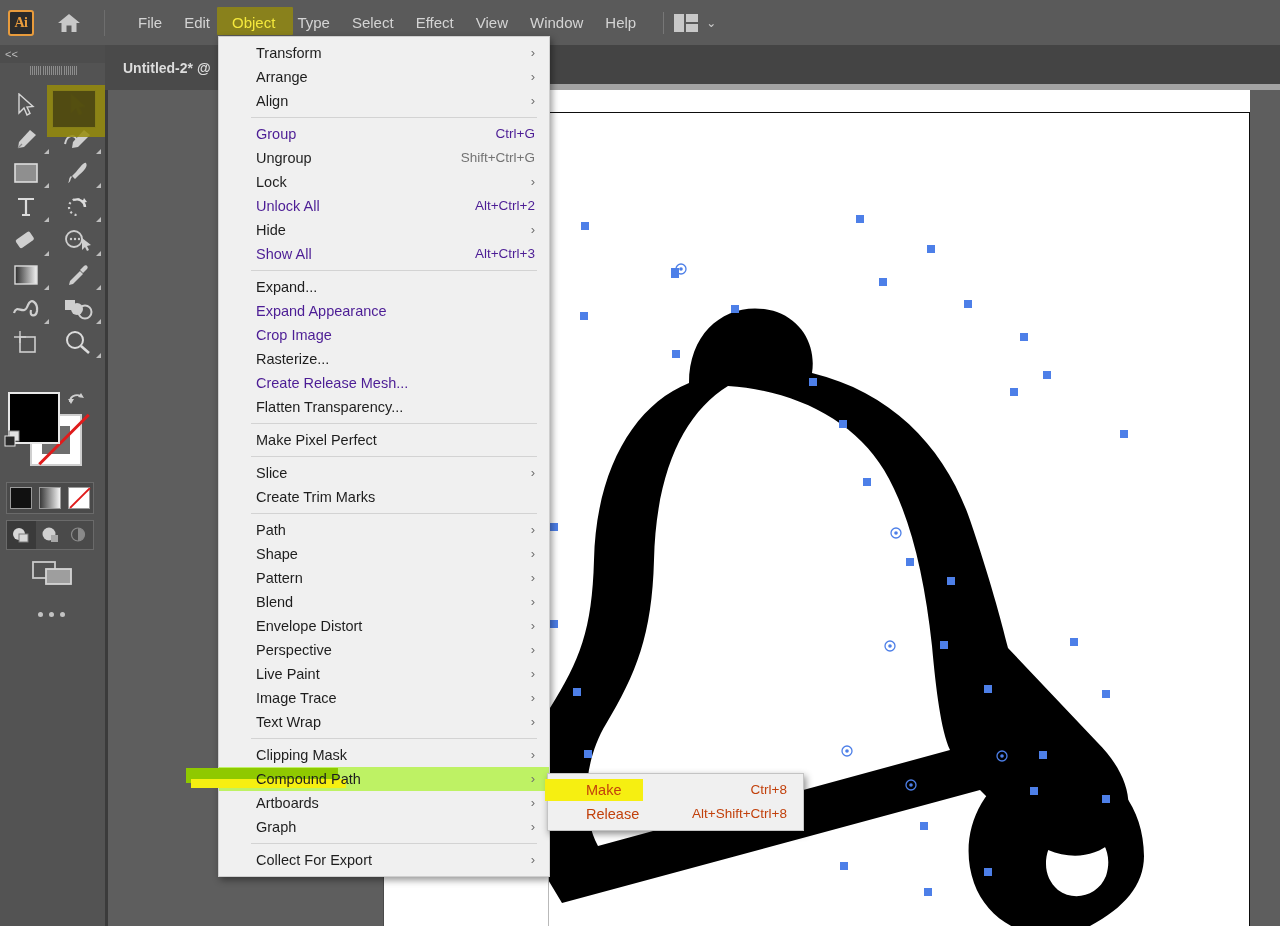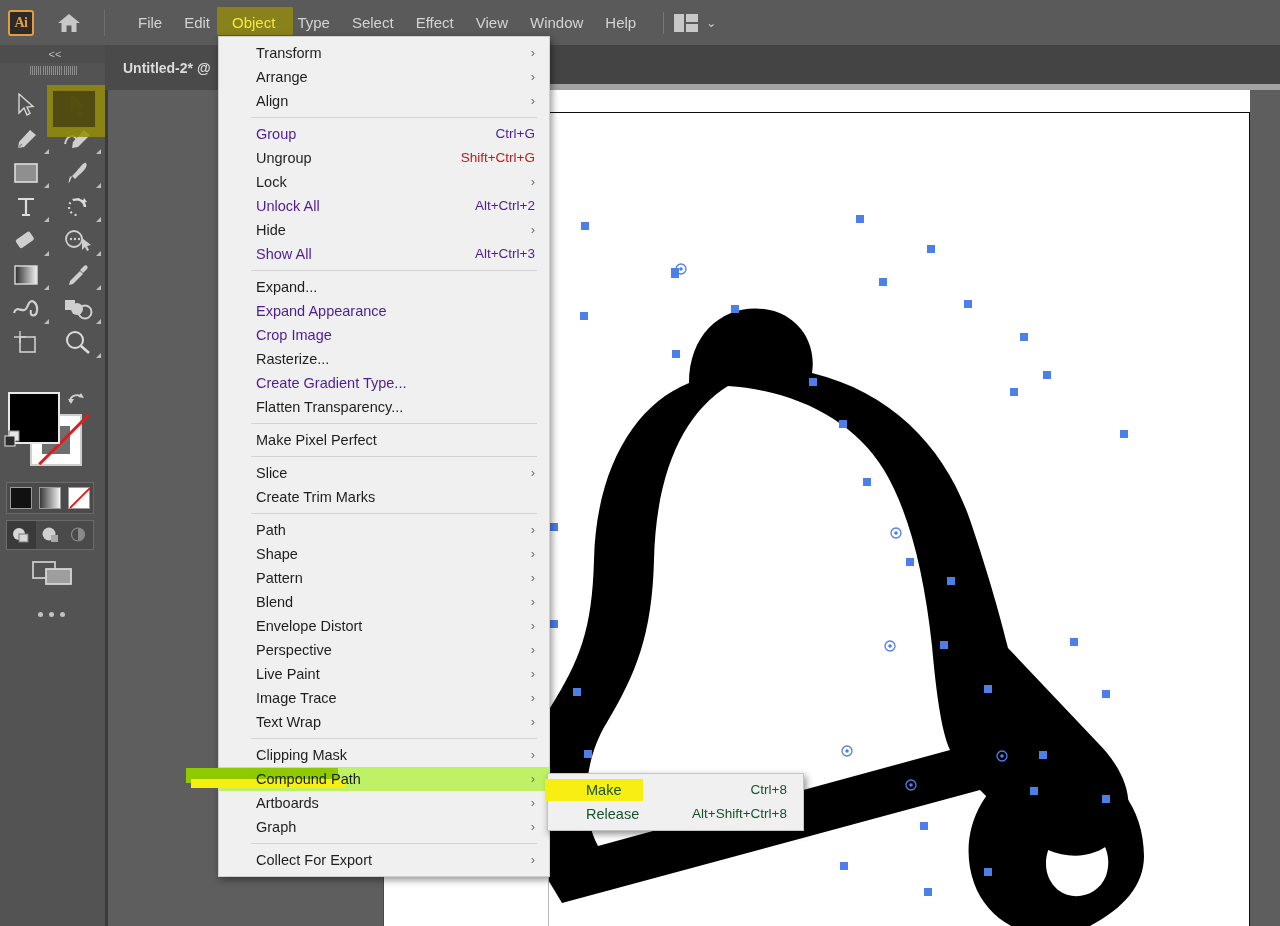--- a/index.html
+++ b/index.html
@@ -3,21 +3,21 @@
 <meta charset="utf-8">
 <style>
   * { box-sizing: border-box; margin: 0; padding: 0; }
   html, body {
     width: 1280px; height: 926px;
     overflow: hidden;
     background: #5a5a5a;
     font-family: "Liberation Sans", sans-serif;
     -webkit-font-smoothing: antialiased;
   }
-  #app { position: relative; width: 1236px; height: 926px; text-align: center; }
+  #app { position: relative; width: 1236px; height: 926px; }
 
   
   .appbar {
     position: absolute; left: 0; top: 0; width: 1280px; height: 45px;
     background: #5a5a5a;
     display: flex; align-items: center;
   }
   .ai-logo {
     width: 26px; height: 26px; margin-left: 8px;
     border: 2px solid #e89b3c; border-radius: 3px;
@@ -200,21 +200,21 @@
     padding: 4px 0 4px 0;
     font-size: 14.5px; color: #1e1e1e;
     z-index: 40;
   }
   .mi {
     position: relative; height: 24px; line-height: 24px;
     padding-left: 37px; padding-right: 14px;
     white-space: nowrap; display:flex; align-items:center;
   }
   .mi .lbl { flex: 0 0 auto; }
-  .mi .sc { margin-left: auto; color: #b91c1c; font-size: 13.5px; }
+  .mi .sc { margin-left: auto; color: #737373; font-size: 13.5px; }
   .mi.disabled .lbl, .mi.disabled .sc { color: #4c1d95; }
   .mi .arrow {
     margin-left: auto; color: #6f6f6f; font-size: 13px; font-weight: 500;
   }
   .mi.sel { background: #bef264; }
   .sep { height: 1px; background: #d3d3d3; margin: 4px 12px 4px 32px; }
 
   
   .hl-green {
     position: absolute; left: -33px; top: 1px; width: 152px; height: 15px;
@@ -225,21 +225,21 @@
     background: #f6ef11; z-index: 0;
   }
   .mi.sel .lbl { position: relative; z-index: 2; }
   .mi.sel .arrow { position: relative; z-index: 2; }
 
   
   .submenu {
     position: absolute; left: 547px; top: 773px; width: 257px;
     background: #f0f0f0; border: 1px solid #c4c4c4;
     box-shadow: 2px 3px 7px rgba(0,0,0,0.45);
-    padding: 4px 0; font-size: 14.5px; color: #14532d;
+    padding: 4px 0; font-size: 14.5px; color: #c2410c;
     z-index: 60;
   }
   .sub-hl {
     position: absolute; left: -3px; top: 5px; width: 98px; height: 22px;
     background: #f6ef11; z-index: 1;
   }
   .smi {
     position: relative; height: 24px; line-height: 24px;
     padding-left: 38px; padding-right: 16px; display: flex; align-items: center;
     z-index: 2;
@@ -712,21 +712,21 @@
     <div class="mi disabled">
       <span class="lbl">Expand Appearance</span>
     </div>
     <div class="mi disabled">
       <span class="lbl">Crop Image</span>
     </div>
     <div class="mi">
       <span class="lbl">Rasterize...</span>
     </div>
     <div class="mi disabled">
-      <span class="lbl">Create Gradient Type...</span>
+      <span class="lbl">Create Release Mesh...</span>
     </div>
     <div class="mi">
       <span class="lbl">Flatten Transparency...</span>
     </div>
 
     <div class="sep"></div>
 
     <div class="mi">
       <span class="lbl">Make Pixel Perfect</span>
     </div>

